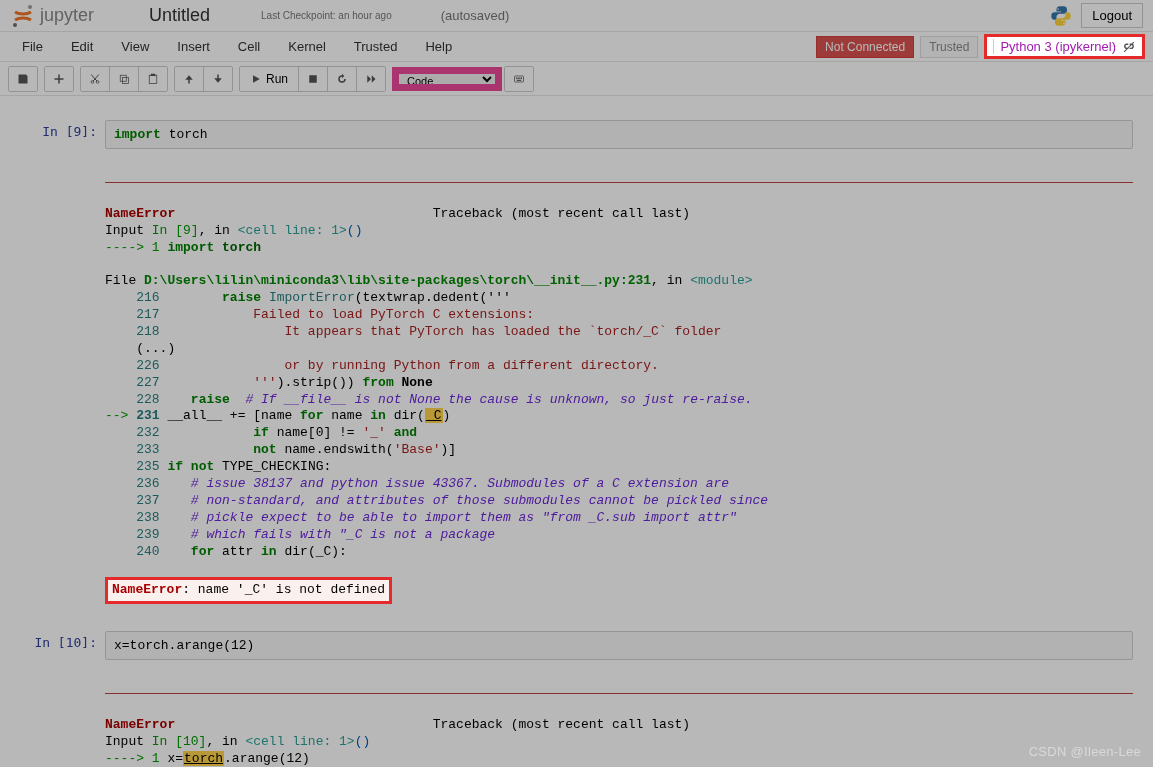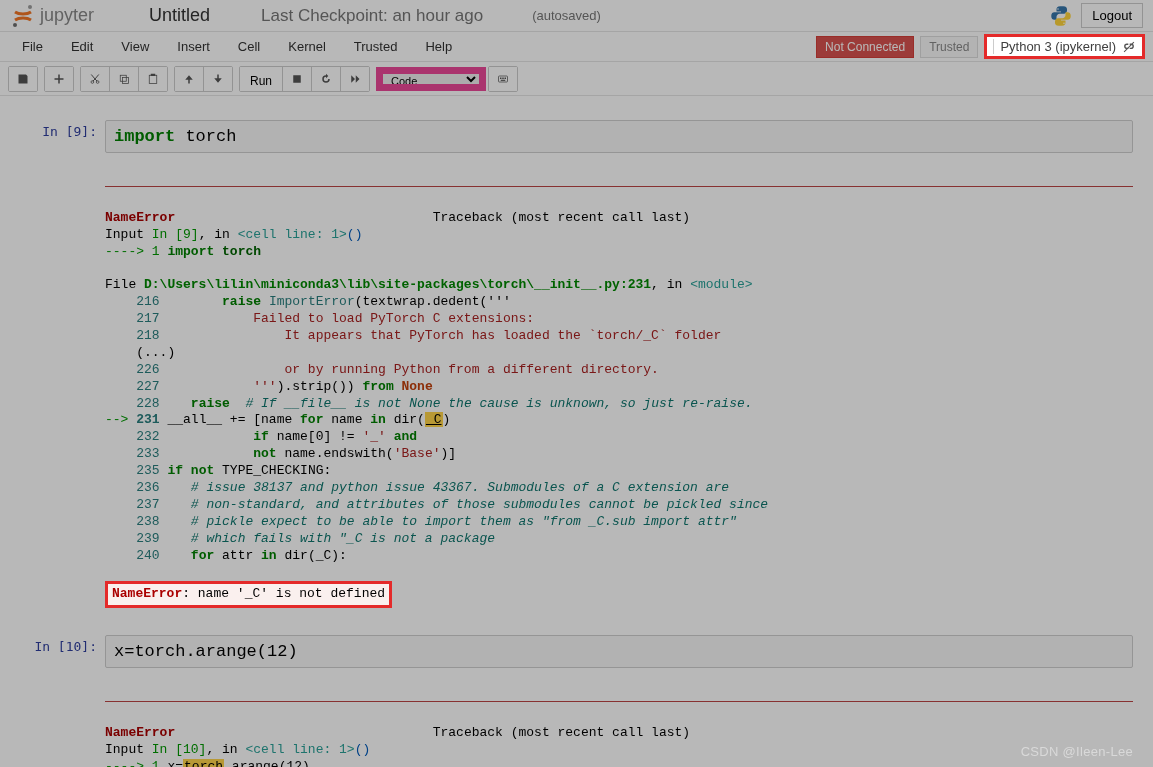--- a/index.html
+++ b/index.html
@@ -1,60 +1,60 @@
 <!DOCTYPE html>
 <html><head>
 <meta charset="utf-8">
 <style>
 * { box-sizing: border-box; margin: 0; padding: 0; }
 body { font-family: "Helvetica Neue", Helvetica, Arial, sans-serif; font-size: 13px; background: #fff; position: relative; width: 1153px; height: 767px; overflow: hidden; }
 .dim-overlay { position: absolute; inset: 0; background: rgba(0,0,0,0.28); pointer-events: none; z-index: 50; }
 .header { display: flex; align-items: center; padding: 4px 10px; height: 32px; border-bottom: 1px solid #e5e5e5; gap: 43px; }
 .logo { display: flex; align-items: center; gap: 4px; margin-right: 12px; }
 .title { font-size: 18px; color: #333; margin-right: 8px; }
-.checkpoint { font-size: 17px; color: #777; }
+.checkpoint { font-size: 10px; color: #777; }
 .autosaved { font-size: 13px; color: #777; margin-left: 6px; }
 .header-right { margin-left: auto; display: flex; align-items: center; gap: 8px; }
 .logout-btn { border: 1px solid #ccc; background: #fff; padding: 4px 10px; font-size: 13px; cursor: pointer; }
 .python-icon { width: 24px; height: 24px; }
 .menubar { display: flex; align-items: center; height: 30px; border-bottom: 1px solid #e5e5e5; padding: 0 8px; }
 .menu-item { padding: 4px 14px; font-size: 13px; color: #333; cursor: pointer; }
 .menubar-right { margin-left: auto; display: flex; align-items: center; gap: 6px; }
 .badge-not-connected { background: #d9534f; color: #fff; padding: 3px 8px; font-size: 12px; border: 1px solid #d43f3a; }
 .badge-trusted { background: #f8f8f8; color: #888; padding: 3px 8px; font-size: 12px; border: 1px solid #ddd; }
 .kernel-box { border: 3px solid #e42a2a; padding: 2px 6px; display: flex; align-items: center; gap: 6px; position: relative; z-index: 60; background: #fff; }
-.kernel-name { font-size: 13px; color: #404040; border-left: 1px solid #ccc; padding-left: 6px; }
+.kernel-name { font-size: 13px; color: #a21caf; border-left: 1px solid #ccc; padding-left: 6px; }
 .toolbar { display: flex; align-items: center; height: 34px; border-bottom: 1px solid #e5e5e5; padding: 2px 8px; gap: 2px; }
 .tb-group { display: flex; border: 1px solid #ccc; border-radius: 2px; margin-right: 4px; }
 .tb-btn { background: #fff; border: none; border-right: 1px solid #ccc; padding: 3px 8px; font-size: 12px; cursor: pointer; display: flex; align-items: center; justify-content: center; min-width: 28px; height: 24px; }
 .tb-btn:last-child { border-right: none; }
-.tb-btn.run { padding: 3px 10px; gap: 4px; flex-direction: column; }
+.tb-btn.run { padding: 3px 10px; gap: 4px; }
 .cell-type-select { border: 7px solid #ec4899; height: 24px; font-size: 11px; padding: 0 4px; width: 110px; }
 .notebook-area { padding: 20px 0 28px 0; background: #fff; height: calc(767px - 96px); overflow: hidden; }
 .cell { display: flex; margin: 4px 20px; }
 .prompt { width: 85px; text-align: right; font-family: monospace; font-size: 13px; padding: 4px 8px 0 0; flex-shrink: 0; }
 .prompt.in { color: #303F9F; }
-.input-area { flex: 1; border: 1px solid #cfcfcf; border-radius: 2px; background: #f7f7f7; padding: 6px 8px; font-family: "Courier New", monospace; font-size: 17px; }
+.input-area { flex: 1; border: 1px solid #cfcfcf; border-radius: 2px; background: #f7f7f7; padding: 6px 8px; font-family: "Courier New", monospace; font-size: 13px; }
 .output-area { flex: 1; padding: 6px 0; font-family: "Courier New", monospace; font-size: 13px; line-height: 1.3; }
 hr.sep { border: none; border-top: 1px solid #bb4444; margin: 6px 0; }
 .kw { color: #008000; font-weight: bold; }
 .err-name { color: #aa0000; font-weight: bold; }
 .cyan { color: #2aa198; }
 .green-link { color: #008800; }
 .blue { color: #005bbb; }
 .darkcyan { color: #2a7f7f; }
 .num { color: #2a7f7f; }
 .red { color: #aa2222; text-align: right; }
 .str { color: #aa2222; }
-.comment { color: #0f766e; font-style: italic; }
+.comment { color: #6d28d9; font-style: italic; }
 .hilite { background: #ffd54a; padding: 0 1px; text-decoration: underline; }
 .arrow { color: #009900; }
 .mono { white-space: pre; }
 .error-box { border: 3px solid #e42a2a; display: inline-block; padding: 2px 4px; position: relative; z-index: 60; background: #faf0ee; }
-.watermark { position: absolute; bottom: 8px; right: 20px; color: #d9d9d9; font-size: 13px; z-index: 70; letter-spacing: 0.3px; }
+.watermark { position: absolute; bottom: 8px; right: 12px; color: #d9d9d9; font-size: 13px; z-index: 70; letter-spacing: 0.3px; }
 svg.icon { width: 12px; height: 12px; }
 </style>
 </head>
 <body>
 
 <div class="header">
   <div class="logo">
     <svg width="26" height="26" viewBox="0 0 26 26">
       <circle cx="20" cy="4" r="2" fill="#9e9e9e"></circle>
       <path d="M5 9 A10 5 0 0 0 21 9" stroke="#f37726" stroke-width="3" fill="none"></path>
@@ -200,21 +200,21 @@
 <span class="err-name">NameError</span><span>                                 </span><span>Traceback (most recent call last)</span>
 <span>Input </span><span class="arrow">In [9]</span><span>, in </span><span class="cyan">&lt;cell line: 1&gt;</span><span class="blue">()</span>
 <span class="arrow">----&gt; 1 </span><span class="kw">import</span> <span class="kw" style="color:#006400">torch</span>
 
 <span>File </span><span class="green-link" style="font-weight:bold">D:\Users\lilin\miniconda3\lib\site-packages\torch\__init__.py:231</span><span>, in </span><span class="cyan">&lt;module&gt;</span>
     <span class="num">216</span><span>        </span><span class="kw">raise</span> <span class="darkcyan">ImportError</span><span>(textwrap.dedent('''</span>
     <span class="num">217</span><span class="red">            Failed to load PyTorch C extensions:</span>
     <span class="num">218</span><span class="red">                It appears that PyTorch has loaded the `torch/_C` folder</span>
 <span>    (...)</span>
     <span class="num">226</span><span class="red">                or by running Python from a different directory.</span>
-    <span class="num">227</span><span>            </span><span class="str">'''</span><span>).strip()) </span><span class="kw">from</span><span class="kw" style="color:#c2410c"> None</span>
+    <span class="num">227</span><span>            </span><span class="str">'''</span><span>).strip()) </span><span class="kw">from</span><span class="kw" style="color:#000000"> None</span>
     <span class="num">228</span><span>    </span><span class="kw">raise</span><span class="comment">  # If __file__ is not None the cause is unknown, so just re-raise.</span>
 <span class="arrow">--&gt; </span><span class="num" style="font-weight:bold">231</span><span> __all__ += [name </span><span class="kw">for</span><span> name </span><span class="kw">in</span><span> dir(</span><span class="hilite">_C</span><span>)</span>
     <span class="num">232</span><span>            </span><span class="kw">if</span><span> name[0] != </span><span class="str">'_'</span><span class="kw"> and</span>
     <span class="num">233</span><span>            </span><span class="kw">not</span><span> name.endswith(</span><span class="str">'Base'</span><span>)]</span>
     <span class="num">235</span> <span class="kw">if</span><span> </span><span class="kw">not</span><span> TYPE_CHECKING:</span>
     <span class="num">236</span><span class="comment">    # issue 38137 and python issue 43367. Submodules of a C extension are</span>
     <span class="num">237</span><span class="comment">    # non-standard, and attributes of those submodules cannot be pickled since</span>
     <span class="num">238</span><span class="comment">    # pickle expect to be able to import them as "from _C.sub import attr"</span>
     <span class="num">239</span><span class="comment">    # which fails with "_C is not a package</span>
     <span class="num">240</span><span>    </span><span class="kw">for</span><span> attr </span><span class="kw">in</span><span> dir(_C):</span>

